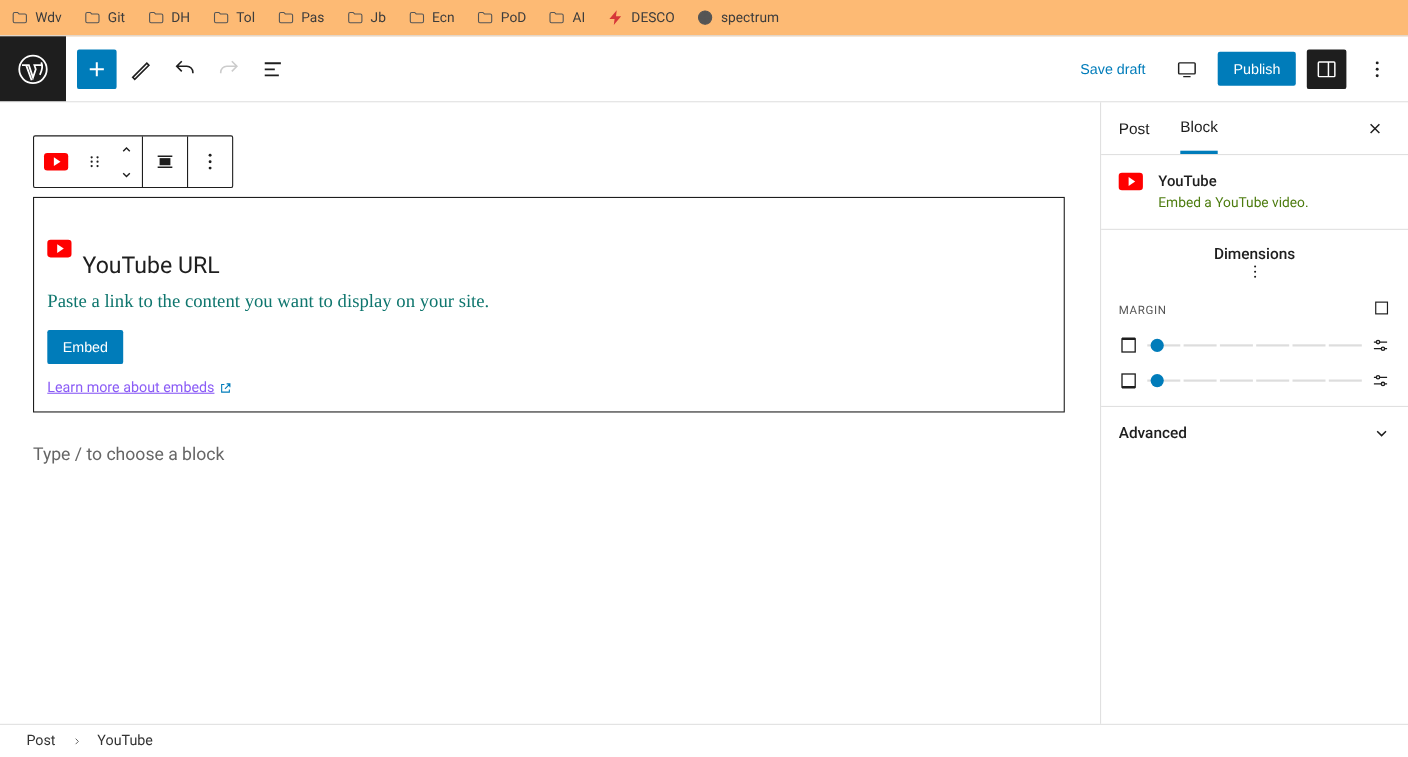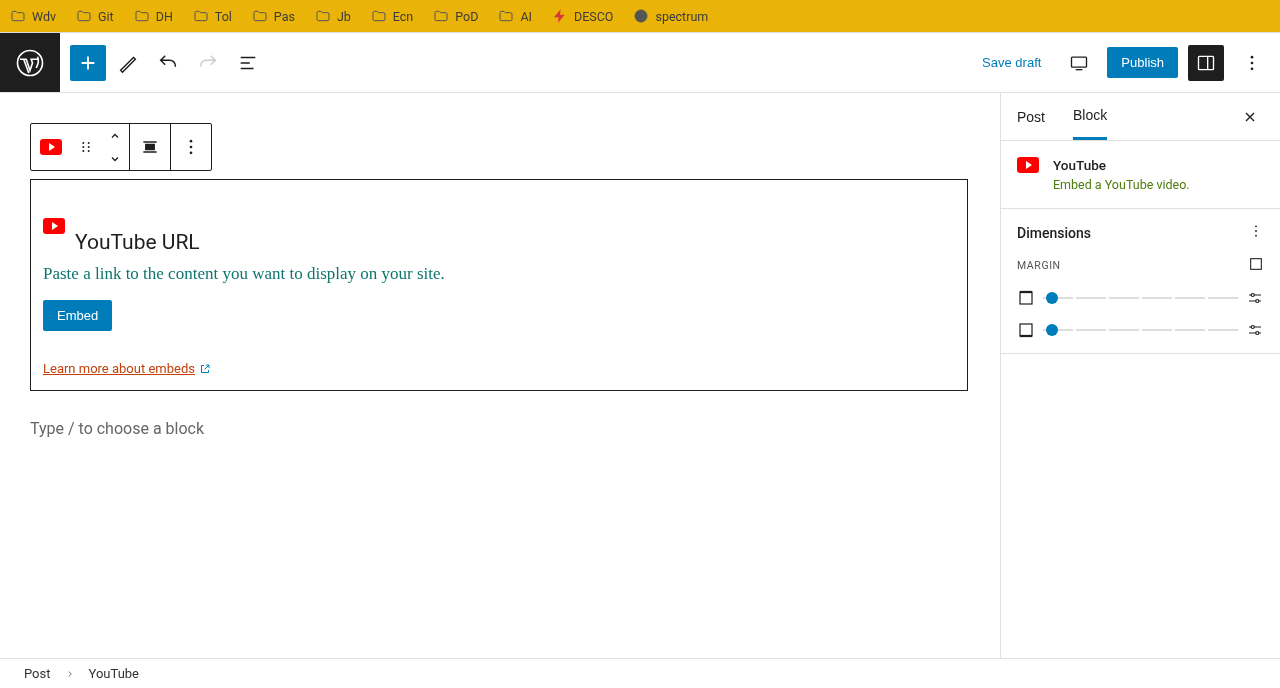--- a/index.html
+++ b/index.html
@@ -1,19 +1,19 @@
 <!DOCTYPE html>
 <html><head>
 <meta charset="utf-8">
 <style>
 * { box-sizing: border-box; margin: 0; padding: 0; }
 body { font-family: -apple-system, BlinkMacSystemFont, "Segoe UI", Roboto, sans-serif; font-size: 13px; color: #1e1e1e; background: #fff; width: 1280px; height: 688px; overflow: hidden; display: flex; flex-direction: column; }
 
 
-.bookmarks-bar { height: 33px; background: #eab308; border-bottom: 1px solid #ddd; display: flex; align-items: center; padding: 0 10px; gap: 20px; }
+.bookmarks-bar { height: 33px; background: #fdba74; border-bottom: 1px solid #ddd; display: flex; align-items: center; padding: 0 10px; gap: 20px; }
 .bookmark { display: flex; align-items: center; gap: 6px; color: #3c3c3c; font-size: 12.5px; cursor: pointer; }
 .bookmark svg { width: 16px; height: 16px; }
 .desco-bookmark svg { color: #d63638; }
 .spectrum-bookmark svg { fill: #555; }
 
 
 .app { flex: 1; display: flex; flex-direction: column; position: relative; }
 
 
 .top-row { height: 60px; display: flex; align-items: stretch; border-bottom: 1px solid #e0e0e0; }
@@ -46,37 +46,37 @@
 .chev-col button { width:28px; height:23px; border:none; background:none; cursor:pointer; display:flex; align-items:center; justify-content:center; }
 
 
 .yt-block { border:1px solid #1e1e1e; padding: 18px 12px 14px; width: 938px; }
 .yt-block-head { display:flex; align-items:center; gap:10px; margin-bottom:10px; }
 .yt-block-head .title { font-size:21px; font-weight:400;margin-top:32px; }
 .yt-block-desc { font-size:17px; color:#0f766e; margin-bottom:12px;font-family:Liberation Serif, serif; }
 .yt-url-input { width:906px; height:32px; border:1.5px solid #007cba; border-radius:2px; padding:0 10px; font-size:14px; outline:none; }
 .yt-url-input::placeholder { color:#8c8c8c; }
 .embed-btn { margin-top:4px; background:#007cba; color:#fff; border:none; padding:8px 14px; border-radius:2px; font-size:13px; cursor:pointer; }
-.learn-more { display:inline-flex; align-items:center; gap:4px; color:#c2410c; text-decoration:underline; font-size:13px; margin-top:30px; cursor:pointer; }
+.learn-more { display:inline-flex; align-items:center; gap:4px; color:#8b5cf6; text-decoration:underline; font-size:13px; margin-top:14px; cursor:pointer; }
 
 .placeholder-text { color:#666; font-size:16px; margin-top:28px; }
 
 
 .sidebar { width:280px; border-left:1px solid #e0e0e0; display:flex; flex-direction:column; }
 .sidebar-tabs { display:flex; align-items:center; height:48px; border-bottom:1px solid #e0e0e0; padding:0 16px; position:relative; }
 .sidebar-tab { padding:14px 0; margin-right:28px; font-size:14px; font-weight:500; cursor:pointer; color:#1e1e1e; border:none; background:none; }
 .sidebar-tab.active { border-bottom:3px solid #007cba; }
 .sidebar-close { margin-left:auto; width:28px; height:28px; border:none; background:none; cursor:pointer; display:flex; align-items:center; justify-content:center;}
 
 .block-info { padding:16px; display:flex; gap:14px; border-bottom:1px solid #e0e0e0; }
 .block-info .meta .name { font-size:13.5px; font-weight:500; margin-bottom:4px; }
 .block-info .meta .desc { font-size:12.5px; color:#4d7c0f; }
 
 .panel-section { padding:14px 16px; border-bottom:1px solid #e0e0e0; }
-.panel-head { display:flex; align-items:center; justify-content:space-between; }
+.panel-head { display:flex; align-items:center; justify-content:space-between;flex-direction:column; }
 .panel-head .sec-title { font-weight:500; font-size:14px; }
 .margin-label { font-size:10.5px; letter-spacing:0.6px; color:#555; margin-top:14px; display:flex; justify-content:space-between; align-items:center; text-transform:uppercase; }
 .margin-row { display:flex; align-items:center; gap:8px; margin-top:14px; }
 .margin-row .side-icon { width:18px; height:18px; }
 .slider-track { flex:1; height:2px; position:relative; display:flex; gap:3px; }
 .slider-track .tick { flex:1; height:2px; background:#ddd; }
 .slider-track .thumb { position:absolute; left:3px; top:-5px; width:12px; height:12px; background:#007cba; border-radius:50%; }
 .range-settings { width:18px; height:18px; display:flex; align-items:center; justify-content:center; }
 
 .advanced-section { padding:16px; display:flex; justify-content:space-between; align-items:center; cursor:pointer; }
@@ -363,20 +363,26 @@
           </div>
           <span class="range-settings">
               <svg viewBox="0 0 24 24" fill="none" stroke="#1e1e1e" stroke-width="1.6">
                 <path d="M4 8h16M4 16h16"></path>
                 <circle cx="9" cy="8" r="2" fill="#fff"></circle>
                 <circle cx="15" cy="16" r="2" fill="#fff"></circle>
               </svg>
             </span>
         </div>
       </div>
+      <div class="advanced-section">
+        <span class="sec-title">Advanced</span>
+        <svg class="ico-sm" viewBox="0 0 24 24" fill="none" stroke="#1e1e1e" stroke-width="2">
+            <path d="M6 9l6 6 6-6"></path>
+          </svg>
+      </div>
     </div>
   </div>
 
   <div class="footer-breadcrumb">
     <span class="crumb">Post</span>
     <svg width="10" height="10" viewBox="0 0 24 24" fill="none" stroke="#555" stroke-width="2">
         <path d="M9 6l6 6-6 6"></path>
       </svg>
     <span class="crumb">YouTube</span>
   </div>

